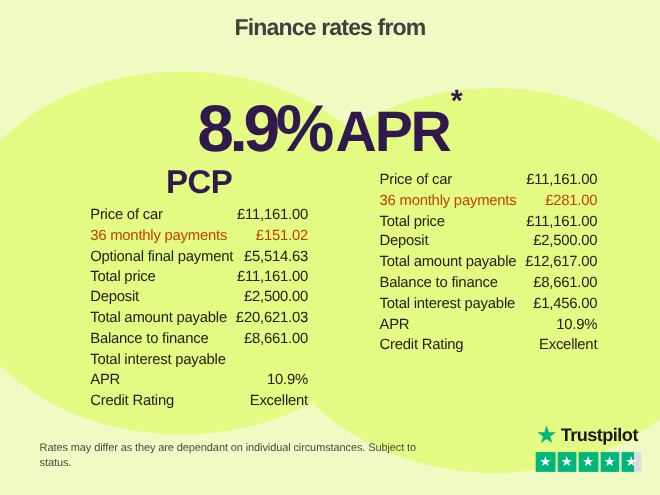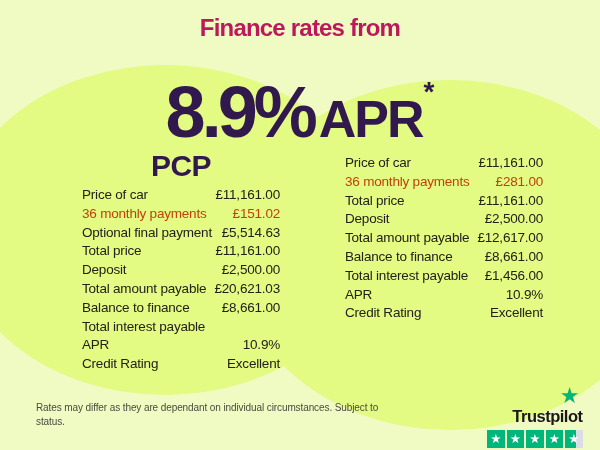--- a/index.html
+++ b/index.html
@@ -7,27 +7,27 @@
     position:relative; width:600px; height:450px; overflow:hidden;
     background:#f0fac3;
     font-family:"Liberation Sans", sans-serif;
   }
   .circle { position:absolute; border-radius:50%; background:#e3fa83; }
   .circle-left  { left:-45px; top:65px; width:420px; height:330px; }
   .circle-right { left:235px; top:80px;  width:430px; height:350px; }
 
   .title {
     position:absolute; top:14px; left:0; width:100%; text-align:center;
-    font-size:24px; font-weight:800; letter-spacing:-0.8px; color:#be185d;
+    font-size:21px; font-weight:800; letter-spacing:-0.8px; color:#404040;
   }
   .rate {
     position:absolute; top:46px; left:0; width:100%; text-align:center;
     white-space:nowrap; color:#32194d; line-height:92px;
   }
-  .rate-big { font-size:72px; font-weight:800; letter-spacing:-4px; }
+  .rate-big { font-size:60px; font-weight:800; letter-spacing:-4px; }
   .rate-apr { font-size:52px; font-weight:800; letter-spacing:-2px; margin-left:5px; }
   .rate-ast { font-size:28px; font-weight:800; vertical-align:36px; margin-left:1px; }
 
   .panel { position:absolute; top:150px; width:198px; }
   .panel-pcp { left:82px; }
   .panel-hp  { left:345px; }
   .panel-title {
     text-align:center; font-size:30px; font-weight:800; line-height:32px;
     letter-spacing:-0.5px; color:#32194d;
   }
@@ -38,21 +38,21 @@
   }
   .row .value { text-align:right; }
   .row.bold { font-weight:400; color:#c2410c; }
 
   .disclaimer {
     position:absolute; left:36px; top:401px; width:370px;
     font-size:10px; line-height:13.5px; color:#4a4b40; letter-spacing:-0.1px;
   }
 
   .trustpilot { position:absolute; left:487px; top:385px; }
-  .tp-head { display:flex; align-items:flex-end;flex-direction:column; }
+  .tp-head { display:flex; align-items:center; }
   .tp-star-icon { color:#00b67a; font-size:22px; line-height:22px; margin-right:3px; }
   .tp-star-icon::before { content:"★"; }
   .tp-name { font-size:16.5px; font-weight:700; letter-spacing:-0.5px; color:#191919; }
   .tp-stars { display:flex; gap:2px; margin-top:4px; }
   .tp-box {
     width:17.5px; height:17.5px; background:#00b67a; color:#ffffff;
     display:flex; align-items:center; justify-content:center;
     font-size:12.5px; line-height:1;
   }
   .tp-box::before { content:"★"; }

